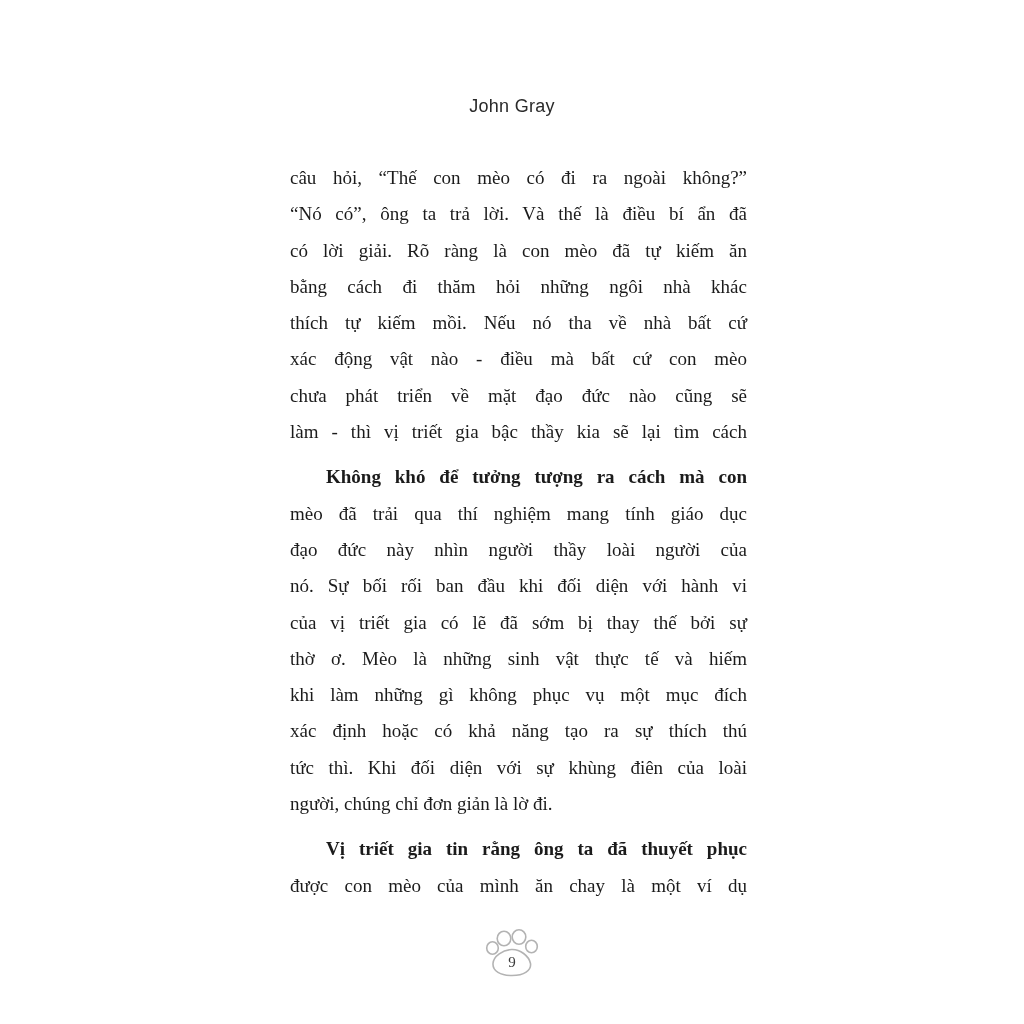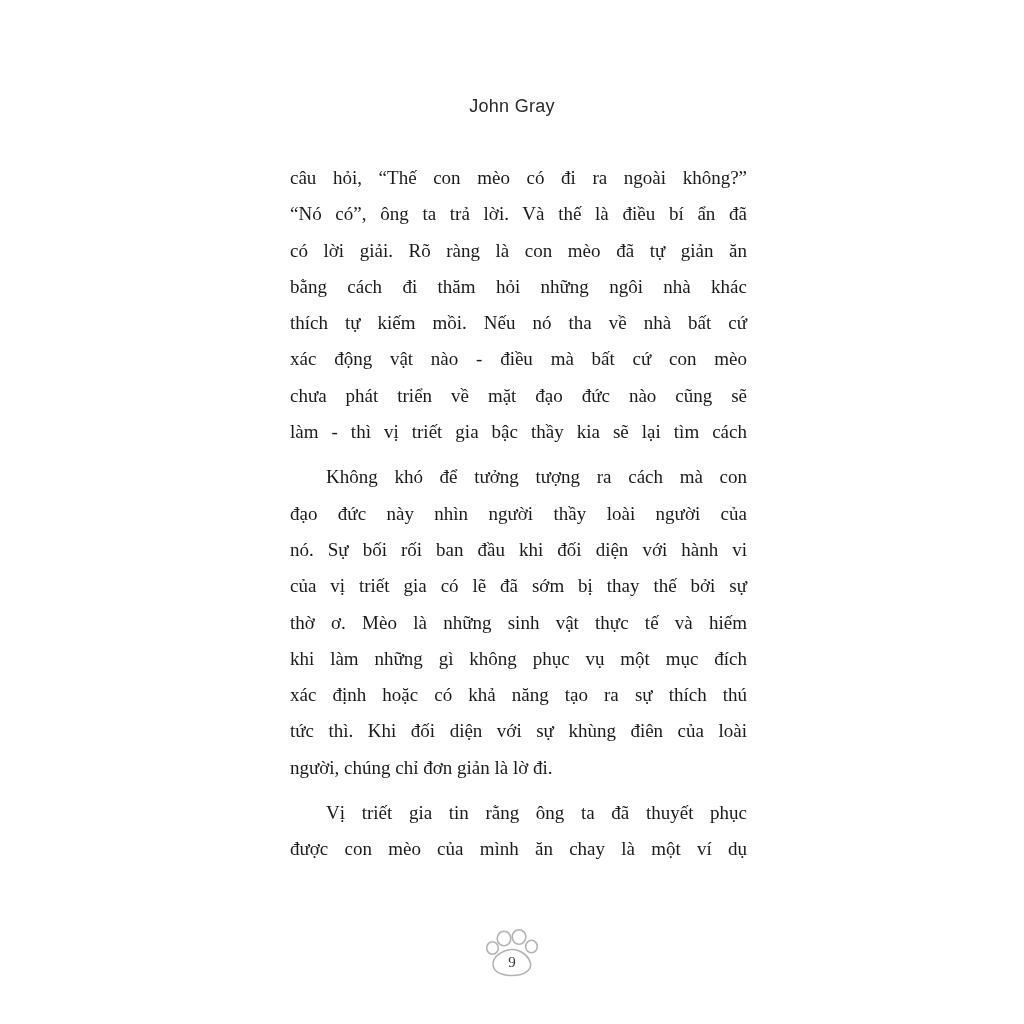--- a/index.html
+++ b/index.html
@@ -37,21 +37,21 @@
     line-height:36.3px;
     color:var(--text);
   }
   .para + .para{margin-top:9px;}
   .line{
     text-align:justify;
     text-align-last:justify;
     white-space:normal;
   }
   .line.last{text-align-last:left;}
-  .para .line.first{text-indent:36px;}
+  .para .line.first{text-indent:36px;font-weight:bold;}
   .footer-ornament{
     position:absolute;
     left:485px;
     top:899px;
     width:54px;
     height:54px;
   }
   .footer-ornament svg{display:block;}
   .page-number{
     position:absolute;
@@ -67,29 +67,30 @@
 <body>
 
 <div class="page">
 
   <div class="running-header">John Gray</div>
 
   <div class="text-block">
       <div class="para">
         <div class="line">câu hỏi, “Thế con mèo có đi ra ngoài không?”</div>
         <div class="line">“Nó có”, ông ta trả lời. Và thế là điều bí ẩn đã</div>
-        <div class="line">có lời giải. Rõ ràng là con mèo đã tự giản ăn</div>
+        <div class="line">có lời giải. Rõ ràng là con mèo đã tự kiếm ăn</div>
         <div class="line">bằng cách đi thăm hỏi những ngôi nhà khác</div>
         <div class="line">thích tự kiếm mồi. Nếu nó tha về nhà bất cứ</div>
         <div class="line">xác động vật nào - điều mà bất cứ con mèo</div>
         <div class="line">chưa phát triển về mặt đạo đức nào cũng sẽ</div>
         <div class="line">làm - thì vị triết gia bậc thầy kia sẽ lại tìm cách</div>
       </div>
       <div class="para indent">
         <div class="line first">Không khó để tưởng tượng ra cách mà con</div>
+        <div class="line">mèo đã trải qua thí nghiệm mang tính giáo dục</div>
         <div class="line">đạo đức này nhìn người thầy loài người của</div>
         <div class="line">nó. Sự bối rối ban đầu khi đối diện với hành vi</div>
         <div class="line">của vị triết gia có lẽ đã sớm bị thay thế bởi sự</div>
         <div class="line">thờ ơ. Mèo là những sinh vật thực tế và hiếm</div>
         <div class="line">khi làm những gì không phục vụ một mục đích</div>
         <div class="line">xác định hoặc có khả năng tạo ra sự thích thú</div>
         <div class="line">tức thì. Khi đối diện với sự khùng điên của loài</div>
         <div class="line last">người, chúng chỉ đơn giản là lờ đi.</div>
       </div>
       <div class="para indent">

